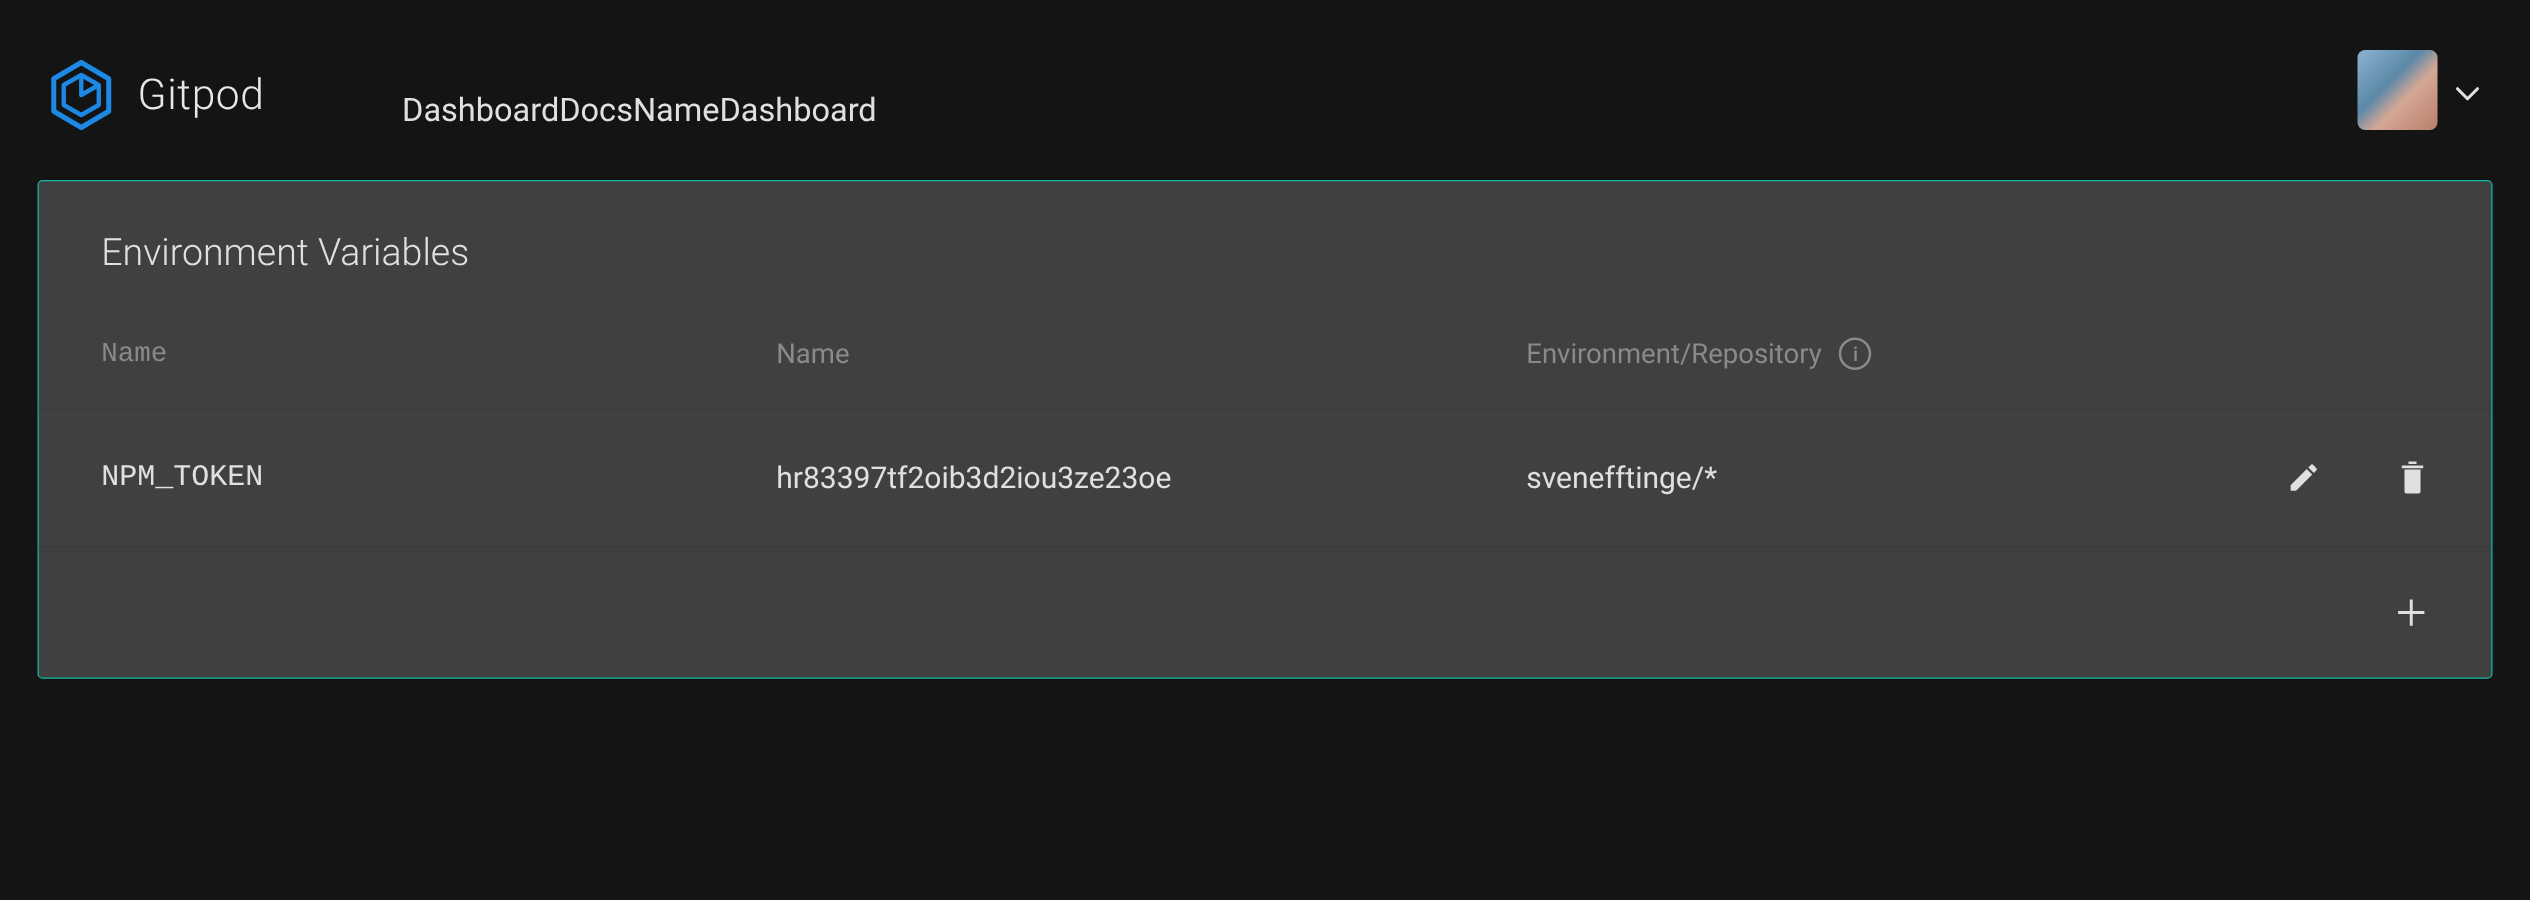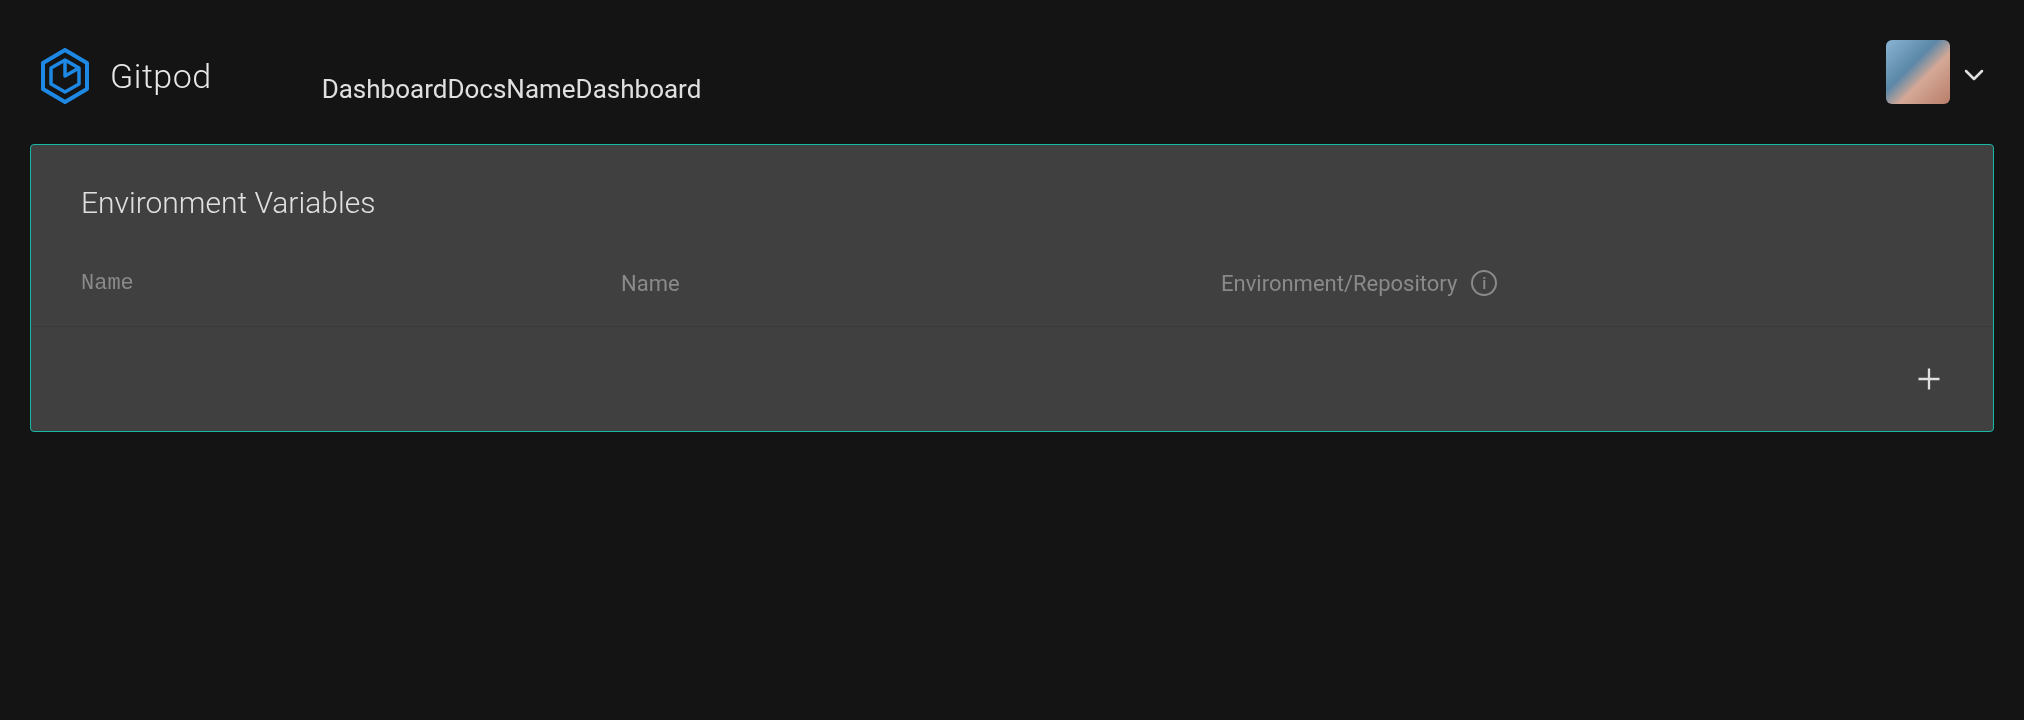--- a/index.html
+++ b/index.html
@@ -167,20 +167,37 @@
 
     <div class="table-header">
       <div class="th col-name">Name</div>
       <div class="th col-value">Name</div>
       <div class="col-org">
         <span class="th">Environment/Repository</span>
         <span class="info-icon">i</span>
       </div>
     </div>
 
+    <div class="row">
+      <div class="cell col-name">NPM_TOKEN</div>
+      <div class="cell col-value">hr83397tf2oib3d2iou3ze23oe</div>
+      <div class="cell col-org">svenefftinge/*</div>
+      <div class="col-actions">
+        <span class="icon-btn">
+          <svg width="28" height="28" viewBox="0 0 24 24">
+            <path d="M3 17.25V21h3.75L17.81 9.94l-3.75-3.75L3 17.25zM20.71 7.04a1 1 0 0 0 0-1.41l-2.34-2.34a1 1 0 0 0-1.41 0l-1.83 1.83 3.75 3.75 1.83-1.83z" fill="#e0e0e0"></path>
+          </svg>
+        </span>
+        <span class="icon-btn">
+          <svg width="26" height="30" viewBox="0 0 24 28">
+            <path d="M6 8v16a2 2 0 0 0 2 2h8a2 2 0 0 0 2-2V8H6z M4 5h16v2H4V5z M9 2h6v2H9V2z" fill="#e0e0e0"></path>
+          </svg>
+        </span>
+      </div>
+    </div>
 
     <div class="add-row">
       <span class="plus-icon icon-btn">
         <svg width="28" height="28" viewBox="0 0 24 24">
           <path d="M11 3h2v8h8v2h-8v8h-2v-8H3v-2h8V3z" fill="#e0e0e0"></path>
         </svg>
       </span>
     </div>
   </div>
 </div>

